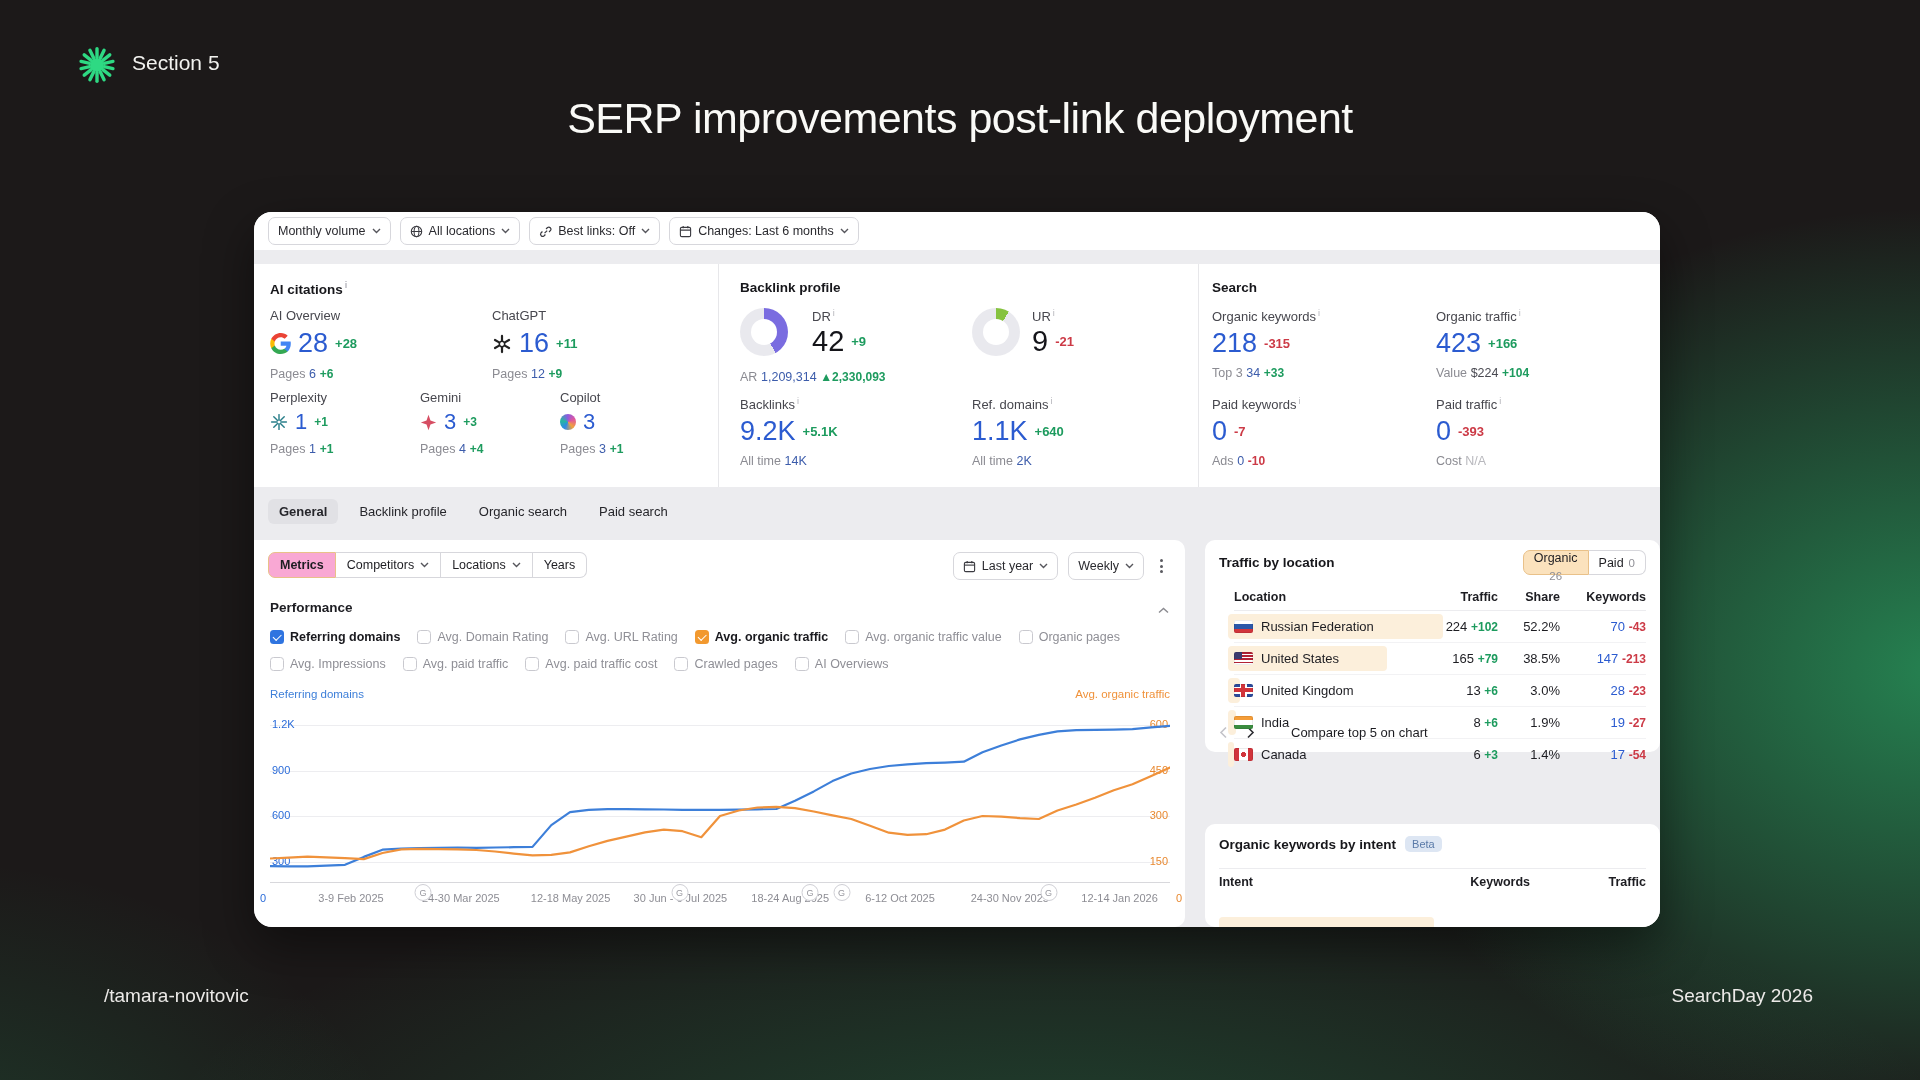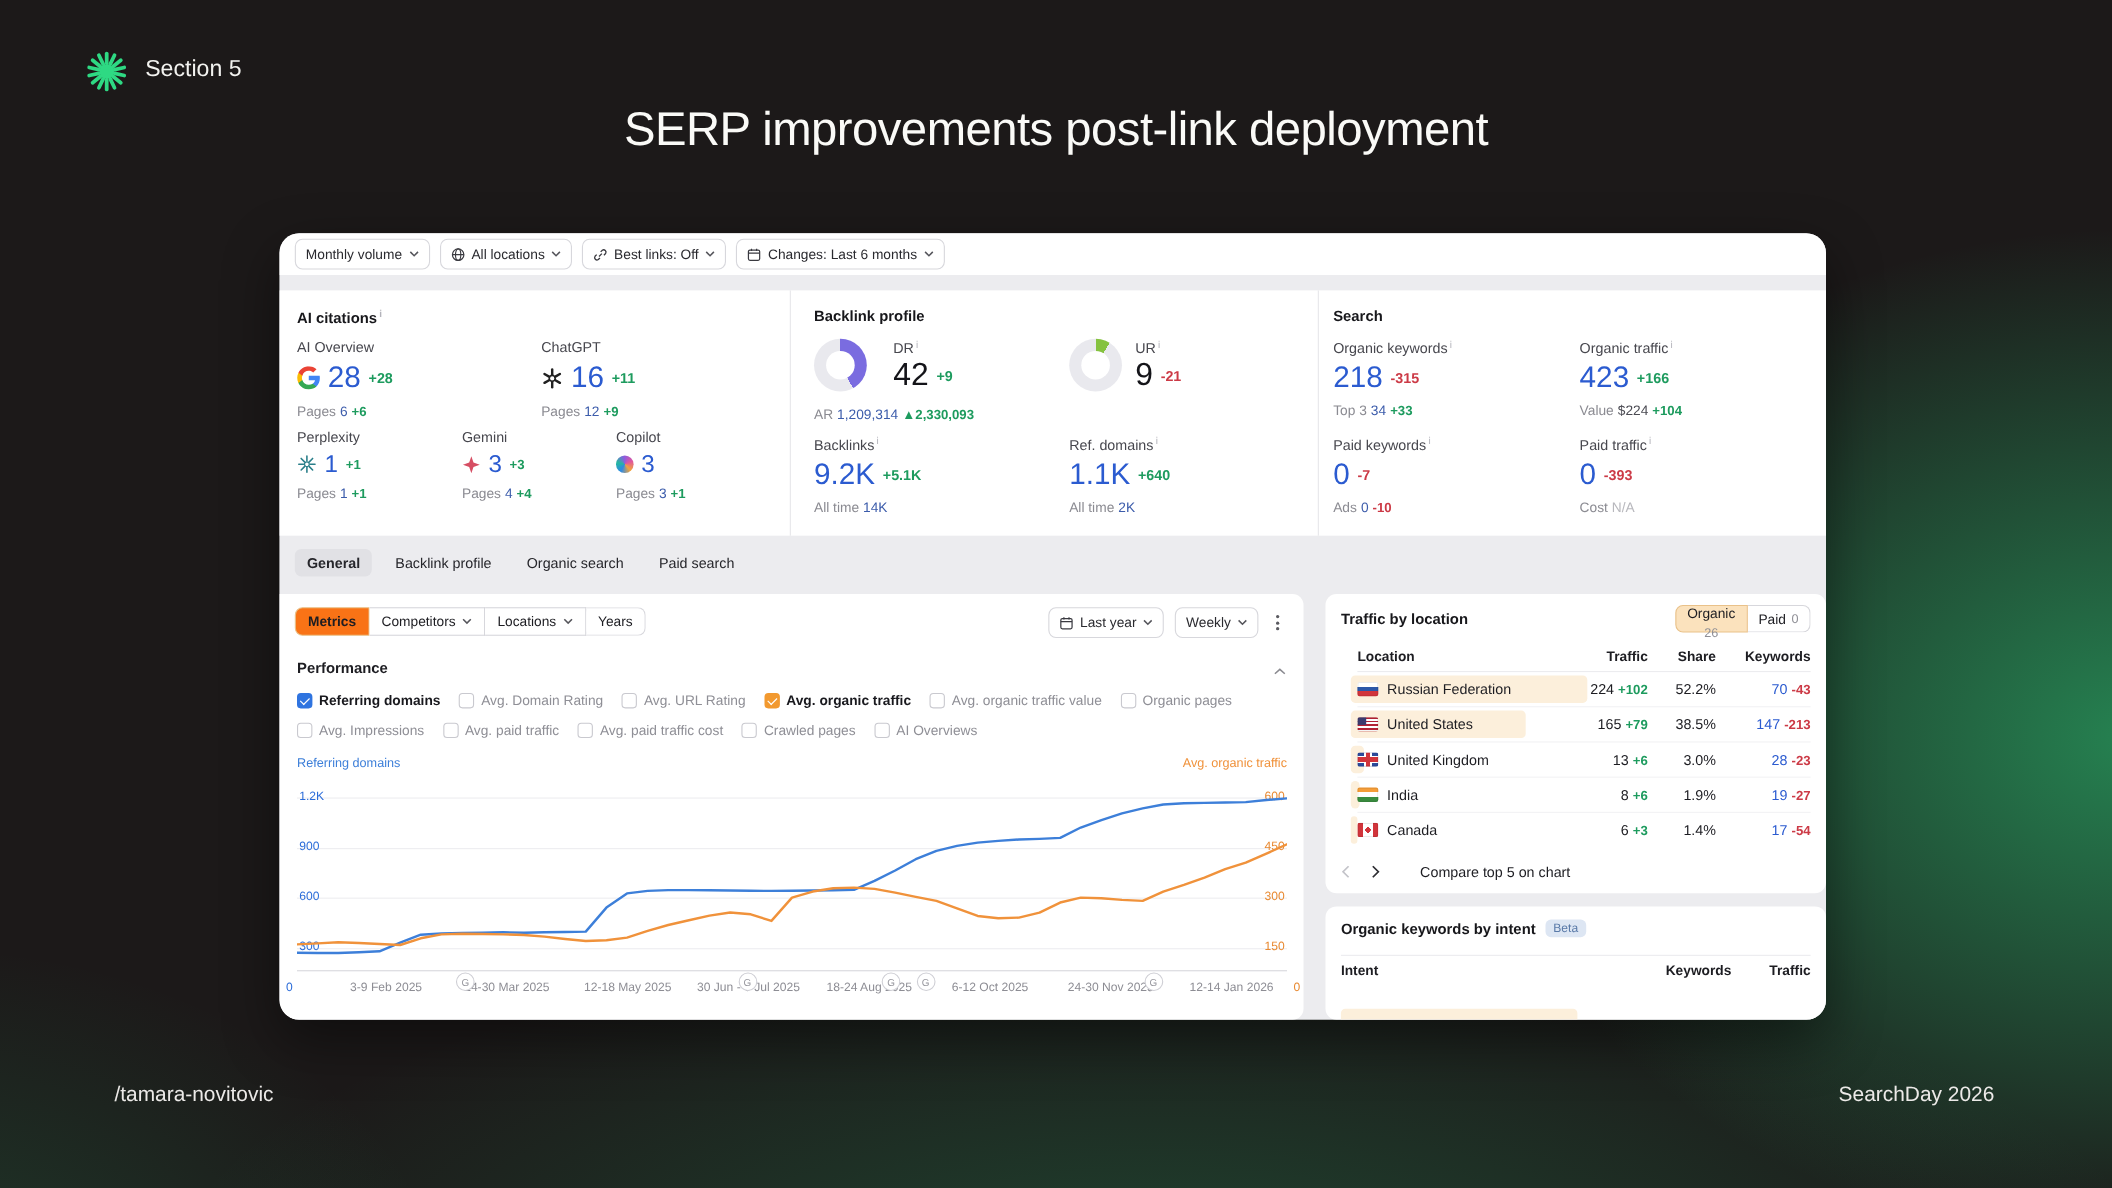--- a/index.html
+++ b/index.html
@@ -43,29 +43,29 @@
   .donut::after{content:"";position:absolute;inset:11px;background:#fff;border-radius:50%;}
 
   
   .tabs{position:absolute;left:14px;top:287px;display:flex;align-items:center;gap:10px;font-size:13px;}
   .tab{padding:5px 11px;border-radius:6px;color:#26262b;cursor:pointer;}
   .tab.active{background:#e1e1e5;font-weight:600;}
 
   
   .panel{position:absolute;background:#fff;border-radius:10px;}
   #left-panel{left:0;top:328px;width:931px;height:387px;border-top-left-radius:0;border-bottom-left-radius:18px;}
-  #loc-panel{left:951px;top:328px;width:455px;height:272px;}
+  #loc-panel{left:951px;top:328px;width:455px;height:212px;}
   #intent-panel{left:951px;top:612px;width:455px;height:103px;overflow:hidden;}
 
   
   .seg-wrap{position:absolute;left:14px;top:12px;display:flex;height:26px;}
   .seg{display:flex;align-items:center;gap:6px;padding:0 11px;border:1px solid #d7d7dc;background:#fff;font-size:12.5px;cursor:pointer;border-left-width:0;}
   .seg:first-child{border-left-width:1px;border-radius:7px 0 0 7px;}
   .seg:last-child{border-radius:0 7px 7px 0;}
-  .seg.active{background:#f97316;border-color:#e9c189;font-weight:600;}
+  .seg.active{background:#f9a8d4;border-color:#e9c189;font-weight:600;}
   .right-ctrls{position:absolute;right:16px;top:12px;display:flex;align-items:center;gap:10px;}
   .kebab{display:flex;flex-direction:column;gap:2.5px;padding:4px 6px;cursor:pointer;}
   .kebab i{width:3px;height:3px;border-radius:50%;background:#5a5a60;}
 
   .perf-title{position:absolute;left:16px;top:60px;font-size:13.5px;font-weight:700;}
   .collapse{position:absolute;right:16px;top:62px;cursor:pointer;}
 
   .cb-row{position:absolute;left:16px;display:flex;gap:17px;align-items:center;white-space:nowrap;}
   .cb-item{display:flex;align-items:center;gap:6px;font-size:12.5px;color:#8f8f96;cursor:pointer;}
   .cb-item.checked{color:#19191e;font-weight:600;}
@@ -117,21 +117,21 @@
     linear-gradient(to bottom,transparent 0 3px,#fff 3px 10px,transparent 10px),#2b4a9b;}
   .flag-in{background:linear-gradient(#f59d38 0 33%,#fff 33% 66%,#3a8c3f 66%);}
   .flag-ca{background:radial-gradient(circle 2.5px at 50% 50%,#d1343b 98%,transparent),linear-gradient(to right,#d1343b 0 25%,#fff 25% 75%,#d1343b 75%);}
   .loc-foot{position:absolute;left:14px;bottom:12px;display:flex;align-items:center;gap:18px;}
   .pag{cursor:pointer;display:flex;align-items:center;}
   .compare-link{font-size:13px;color:#1c1c21;cursor:pointer;margin-left:18px;}
 
   
   .intent-head{position:absolute;left:14px;top:12px;display:flex;align-items:center;gap:9px;}
   .beta{background:#dde6f3;color:#5a7aa8;font-size:11px;padding:2px 7px;border-radius:5px;}
-  .intent-cols{position:absolute;left:14px;right:14px;top:44px;display:flex;height:26px;align-items:center;font-size:12.5px;font-weight:700;border-top:1px solid #ececef;}
+  .intent-cols{position:absolute;left:14px;right:14px;top:44px;display:flex;height:26px;align-items:center;font-size:12.5px;font-weight:700;border-top:1px solid #ececef;gap:44px;}
   .ic-intent{flex:1;}
   .ic-kw{width:95px;text-align:right;}
   .ic-traffic{width:72px;text-align:right;}
   .intent-partial{position:absolute;left:14px;bottom:0;width:215px;height:10px;background:#fcefdb;border-radius:4px 4px 0 0;}
 
   .icn{display:inline-flex;flex:none;}
 </style>
 </head>
 <body>
 

